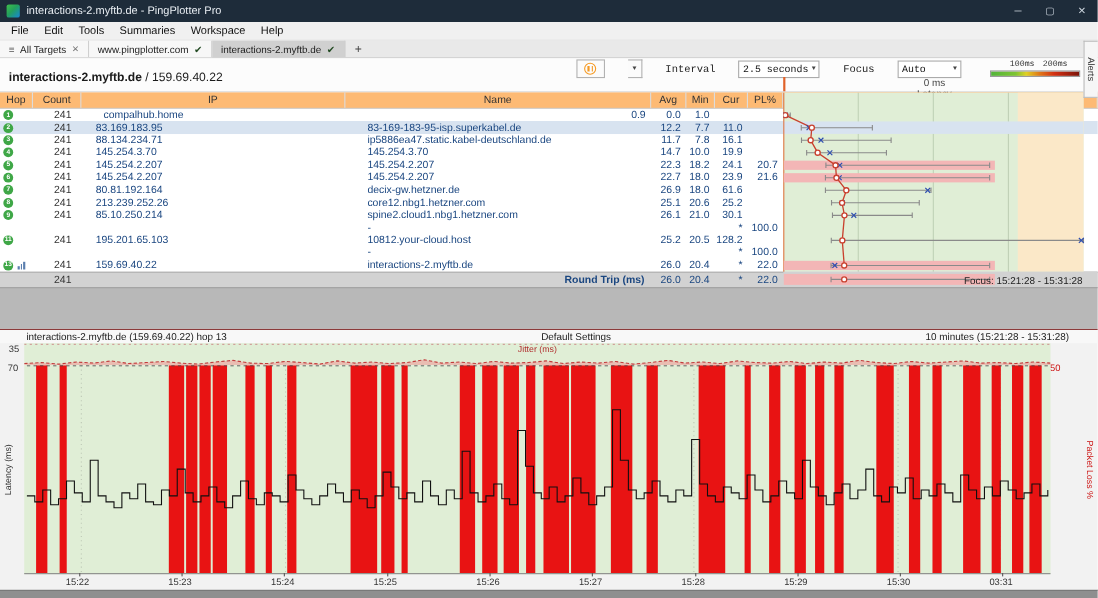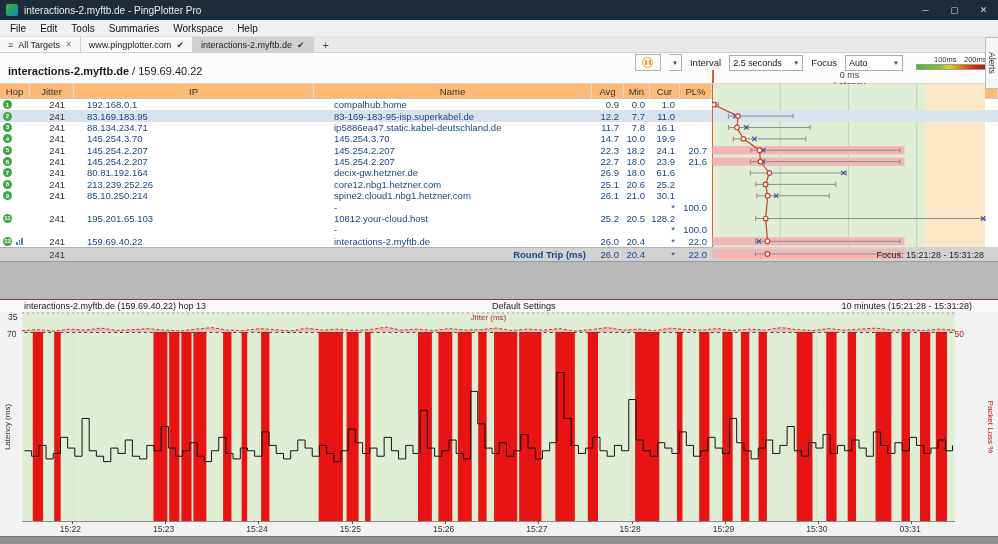--- a/index.html
+++ b/index.html
@@ -25,21 +25,21 @@
   .tclose{color:#777;font-size:8px;}
   .check{color:#224a22;font-size:9px;}
   .newtab{display:flex;align-items:center;padding:0 9px;font-size:11px;color:#444;}
 
   
   .alerts{position:absolute;right:0;top:37px;width:13px;height:52px;background:#f6f6f6;border:1px solid #bcbcbc;border-right:none;display:flex;align-items:center;justify-content:center;writing-mode:vertical-rl;font-size:8.5px;color:#333;z-index:6;}
 
   
   .header{position:relative;height:31px;background:#fcfcfc;border-bottom:1px solid #d8d8d8;}
   .target{position:absolute;left:8px;bottom:6px;font-size:11px;color:#1b1b1b;}
-  .controls{position:absolute;top:1px;right:0;display:flex;align-items:center;gap:8px;height:17px;}
+  .controls{position:absolute;top:1px;right:16px;display:flex;align-items:center;gap:21px;height:17px;font-family:Liberation Mono, monospace;}
   .ctl-label{font-size:9.5px;color:#222;}
   .pausebtn{width:26px;height:17px;border:1px solid #b2b2b2;background:#fbfbfb;display:flex;align-items:center;justify-content:center;}
   .pcirc{width:11px;height:11px;border:1.5px solid #f59a23;border-radius:50%;display:flex;align-items:center;justify-content:center;gap:1.5px;}
   .pb{width:1.8px;height:5px;background:#f59a23;}
   .caretbtn{width:13px;height:17px;border:1px solid #b2b2b2;border-left:none;background:#fbfbfb;font-size:6px;color:#444;display:flex;align-items:center;justify-content:center;}
   .select{display:flex;align-items:center;justify-content:space-between;width:74px;height:16px;border:1px solid #ababab;background:#fff;font-size:9px;padding:0 3px;color:#111;}
   .select.focus{width:58px;}
   .sel-caret{font-size:6px;color:#444;}
   .legend{width:82px;display:flex;flex-direction:column;gap:1px;margin-left:5px;}
   .legend-labels{position:relative;height:8px;font-size:7.5px;color:#333;}
@@ -171,36 +171,35 @@
     <div class="lat-head">
       <span>0 ms</span>
       <span>Latency</span>
       <span>128 ms</span>
     </div>
   </div>
 
   <div class="table">
     <div class="thead trow-h">
       <div class="cell">Hop</div>
-      <div class="cell">Jitter</div>
+      <div class="cell">Count</div>
       <div class="cell">IP</div>
       <div class="cell">Name</div>
       <div class="cell">Avg</div>
       <div class="cell">Min</div>
       <div class="cell">Cur</div>
       <div class="cell">PL%</div>
       <div class="cell"></div>
     </div>
     <div class="tbody">
         <div class="trow">
           <div class="cell c-hop">
             <span class="hopball">1</span>
           </div>
           <div class="cell c-count">241</div>
-          <div class="cell c-ip">192.168.0.1</div>
           <div class="cell c-name">compalhub.home</div>
           <div class="cell c-num">0.9</div>
           <div class="cell c-num">0.0</div>
           <div class="cell c-num">1.0</div>
           <div class="cell c-num"></div>
           <div class="cell"></div>
         </div>
         <div class="trow sel">
           <div class="cell c-hop">
             <span class="hopball">2</span>

